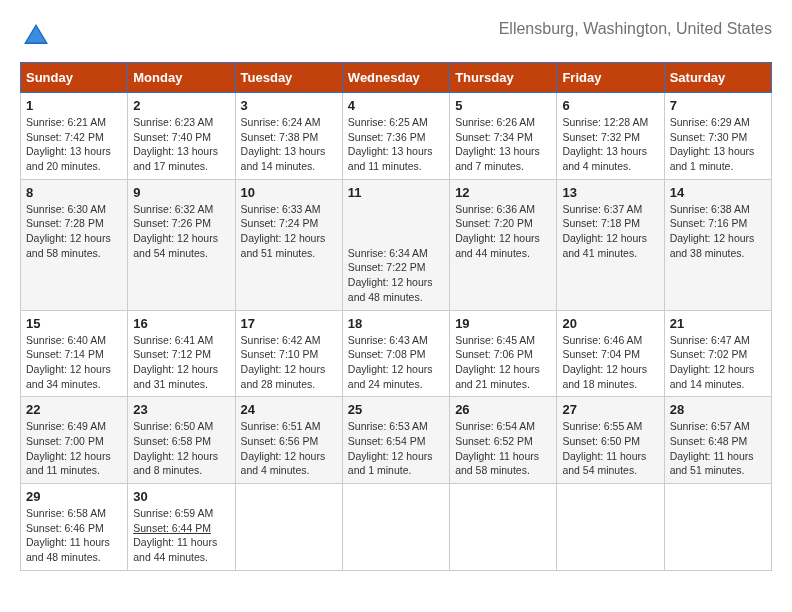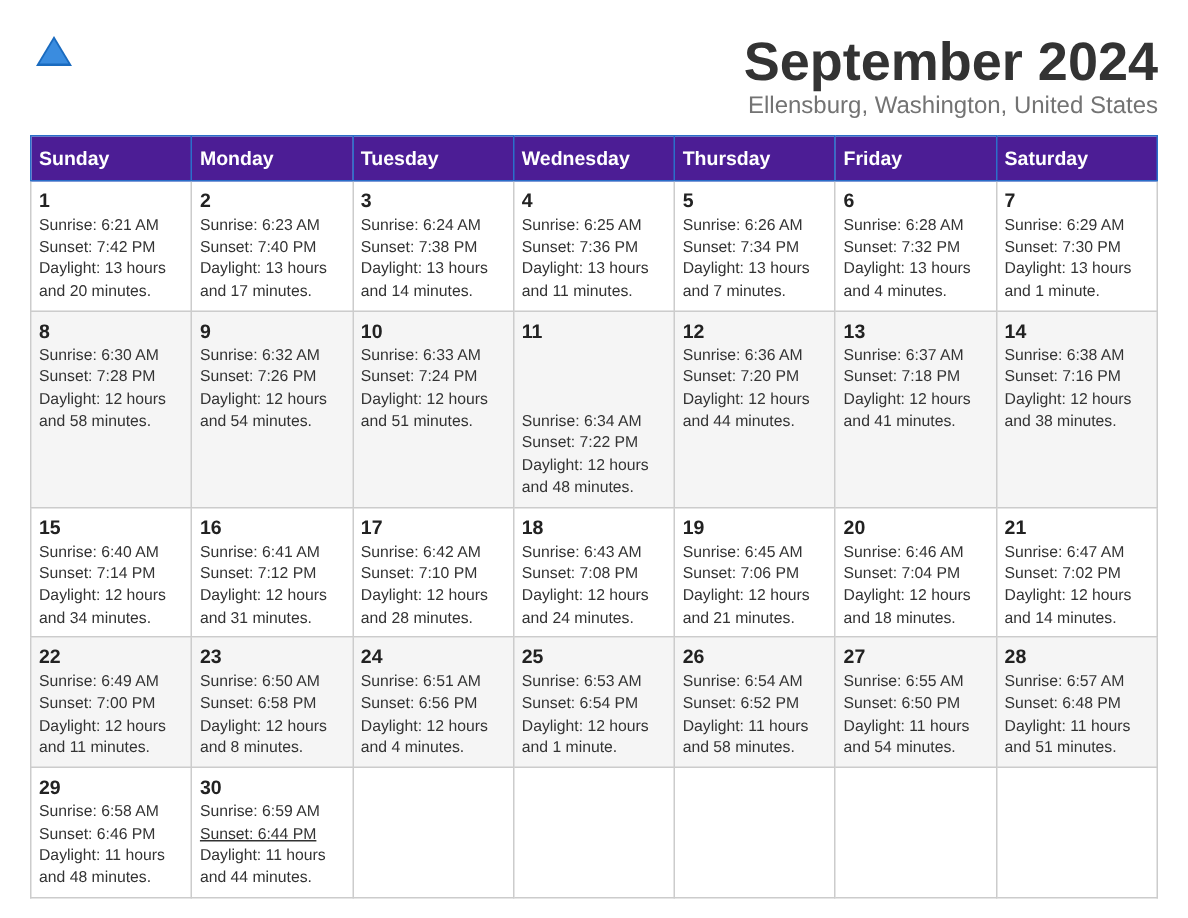--- a/index.html
+++ b/index.html
@@ -41,21 +41,21 @@
     .location-title {
       font-size: 16px;
       color: #737373;
     }
     .calendar-table {
       width: 100%;
       border-collapse: collapse;
       font-size: 11px;
     }
     .calendar-table th {
-      background-color: #4c1d95;
+      background-color: #c2410c;
       color: white;
       padding: 7px 5px;
       text-align: left;
       font-size: 13px;
       font-weight: bold;
       border: 1px solid #2a6fc9;
     }
     .calendar-table td {
       border: 1px solid #ccc;
       vertical-align: top;
@@ -87,21 +87,20 @@
 <body>
 
 <div class="header-area">
   <div class="logo">
     <svg class="logo-icon" viewBox="0 0 40 40">
       <polygon points="20,5 35,30 5,30" fill="#1a6bbf"></polygon>
       <polygon points="20,8 32,28 8,28" fill="#5aadff" opacity="0.5"></polygon>
     </svg>
   </div>
   <div class="title-area">
-    <div class="month-title">September 2024</div>
     <div class="location-title">Ellensburg, Washington, United States</div>
   </div>
 </div>
 
 <table class="calendar-table">
   <thead>
     <tr>
       <th>Sunday</th>
       <th>Monday</th>
       <th>Tuesday</th>
@@ -149,21 +148,21 @@
           <span class="day-num">5</span>
           <div class="day-info">
             <span style="display: block;">Sunrise: 6:26 AM</span>
             <span style="display: block;">Sunset: 7:34 PM</span>
             <span style="display: block;">Daylight: 13 hours and 7 minutes.</span>
           </div>
         </td>
         <td>
           <span class="day-num">6</span>
           <div class="day-info">
-            <span style="display: block;">Sunrise: 6:28 AM</span>
+            <span style="display: block;">Sunrise: 12:28 AM</span>
             <span style="display: block;">Sunset: 7:32 PM</span>
             <span style="display: block;">Daylight: 13 hours and 4 minutes.</span>
           </div>
         </td>
         <td>
           <span class="day-num">7</span>
           <div class="day-info">
             <span style="display: block;">Sunrise: 6:29 AM</span>
             <span style="display: block;">Sunset: 7:30 PM</span>
             <span style="display: block;">Daylight: 13 hours and 1 minute.</span>

